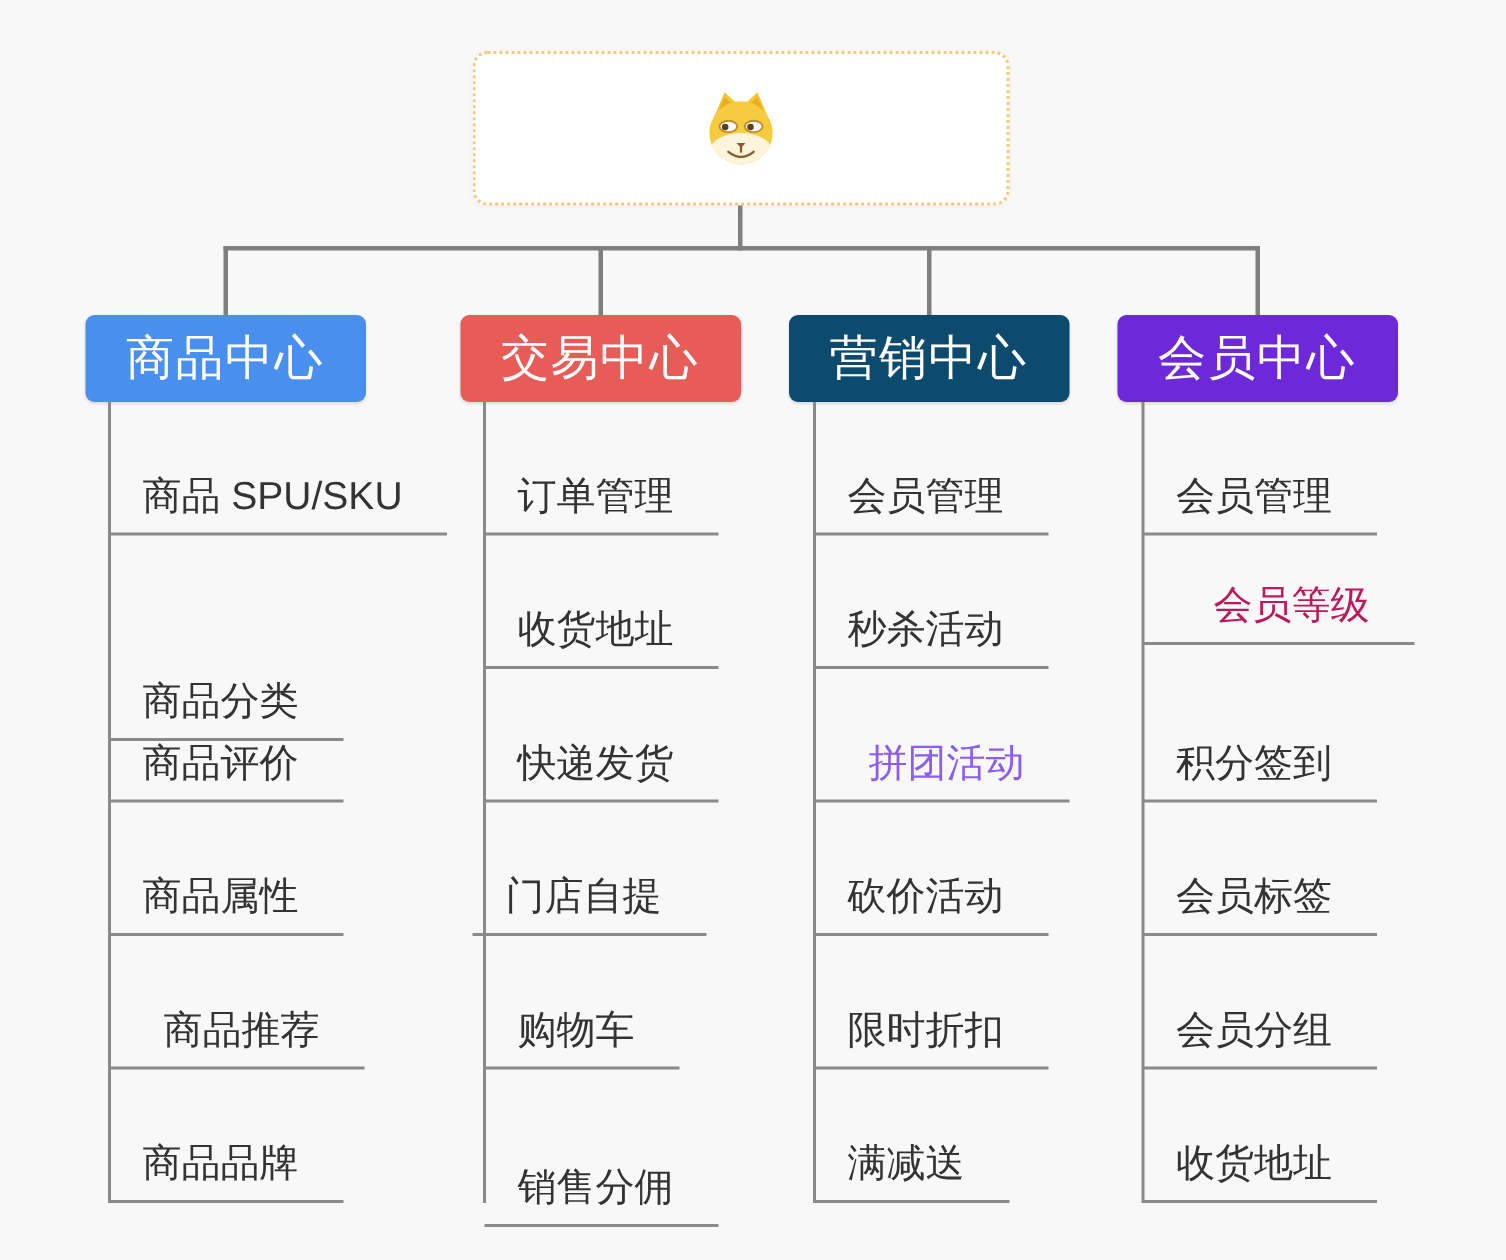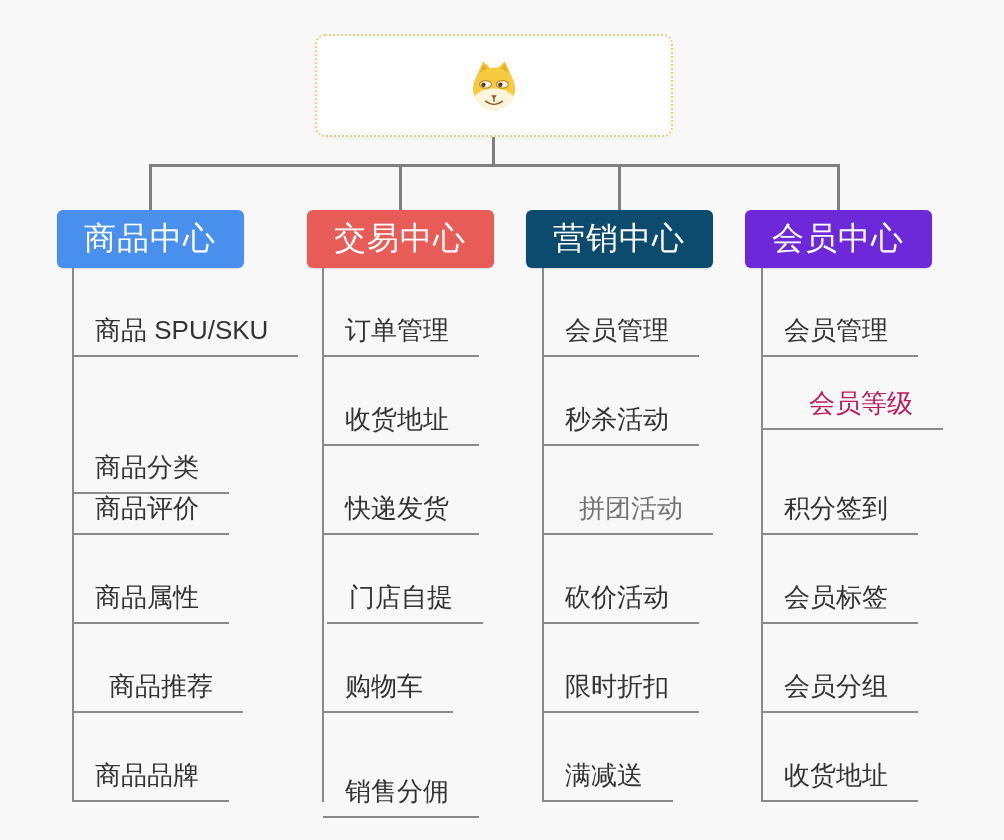--- a/index.html
+++ b/index.html
@@ -81,29 +81,29 @@
       <div class="leaf-node" style="left: 73px; top: 491px; border-bottom-color: rgb(138, 138, 138); color: rgb(51, 51, 51); text-align: right;">商品评价</div>
       <div class="leaf-node" style="left: 73px; top: 580px; border-bottom-color: rgb(138, 138, 138); color: rgb(51, 51, 51);">商品属性</div>
       <div class="leaf-node" style="left: 73px; top: 669px; border-bottom-color: rgb(138, 138, 138); color: rgb(51, 51, 51); padding-left: 36px;">商品推荐</div>
       <div class="leaf-node" style="left: 73px; top: 758px; border-bottom-color: rgb(138, 138, 138); color: rgb(51, 51, 51);">商品品牌</div>
       <div class="connector" style="left: 398.5px; top: 164px; width: 3px; height: 46px; background: rgb(127, 127, 127);"></div>
       <div class="branch-node" style="left: 306.5px; top: 210px; background: rgb(232, 92, 87);">交易中心</div>
       <div class="column-line" style="left: 322px; top: 268px; height: 534px; background: rgb(138, 138, 138);"></div>
       <div class="leaf-node" style="left: 323px; top: 313px; border-bottom-color: rgb(138, 138, 138); color: rgb(51, 51, 51);">订单管理</div>
       <div class="leaf-node" style="left: 323px; top: 402px; border-bottom-color: rgb(138, 138, 138); color: rgb(51, 51, 51);">收货地址</div>
       <div class="leaf-node" style="left: 323px; top: 491px; border-bottom-color: rgb(138, 138, 138); color: rgb(51, 51, 51);">快递发货</div>
-      <div class="leaf-node" style="left: 327px; top: 580px; border-bottom-color: rgb(138, 138, 138); color: rgb(51, 51, 51);">门店自提</div>
+      <div class="leaf-node" style="left: 315px; top: 580px; border-bottom-color: rgb(138, 138, 138); color: rgb(51, 51, 51);">门店自提</div>
       <div class="leaf-node" style="left: 323px; top: 669px; border-bottom-color: rgb(138, 138, 138); color: rgb(51, 51, 51);">购物车</div>
       <div class="leaf-node" style="left: 323px; top: 758px; border-bottom-color: rgb(138, 138, 138); color: rgb(51, 51, 51); margin-top: 16px;">销售分佣</div>
       <div class="connector" style="left: 617.5px; top: 164px; width: 3px; height: 46px; background: rgb(127, 127, 127);"></div>
       <div class="branch-node" style="left: 525.5px; top: 210px; background: #0c4a6e;">营销中心</div>
       <div class="column-line" style="left: 542px; top: 268px; height: 534px; background: rgb(138, 138, 138);"></div>
       <div class="leaf-node" style="left: 543px; top: 313px; border-bottom-color: rgb(138, 138, 138); color: rgb(51, 51, 51);">会员管理</div>
       <div class="leaf-node" style="left: 543px; top: 402px; border-bottom-color: rgb(138, 138, 138); color: rgb(51, 51, 51);">秒杀活动</div>
-      <div class="leaf-node" style="left: 543px; top: 491px; border-bottom-color: rgb(138, 138, 138); color: #737373; padding-left: 36px;">拼团活动</div>
+      <div class="leaf-node" style="left: 543px; top: 491px; border-bottom-color: rgb(138, 138, 138); color: #8b5cf6; padding-left: 36px;">拼团活动</div>
       <div class="leaf-node" style="left: 543px; top: 580px; border-bottom-color: rgb(138, 138, 138); color: rgb(51, 51, 51);">砍价活动</div>
       <div class="leaf-node" style="left: 543px; top: 669px; border-bottom-color: rgb(138, 138, 138); color: rgb(51, 51, 51);">限时折扣</div>
       <div class="leaf-node" style="left: 543px; top: 758px; border-bottom-color: rgb(138, 138, 138); color: rgb(51, 51, 51);">满减送</div>
       <div class="connector" style="left: 836.5px; top: 164px; width: 3px; height: 46px; background: rgb(127, 127, 127);"></div>
       <div class="branch-node" style="left: 744.5px; top: 210px; background: #6d28d9;">会员中心</div>
       <div class="column-line" style="left: 761px; top: 268px; height: 534px; background: rgb(138, 138, 138);"></div>
       <div class="leaf-node" style="left: 762px; top: 313px; border-bottom-color: rgb(138, 138, 138); color: rgb(51, 51, 51);">会员管理</div>
       <div class="leaf-node" style="left: 762px; top: 386px; border-bottom-color: rgb(138, 138, 138); color: #be185d; padding-left: 47px;">会员等级</div>
       <div class="leaf-node" style="left: 762px; top: 491px; border-bottom-color: rgb(138, 138, 138); color: rgb(51, 51, 51);">积分签到</div>
       <div class="leaf-node" style="left: 762px; top: 580px; border-bottom-color: rgb(138, 138, 138); color: rgb(51, 51, 51);">会员标签</div>

